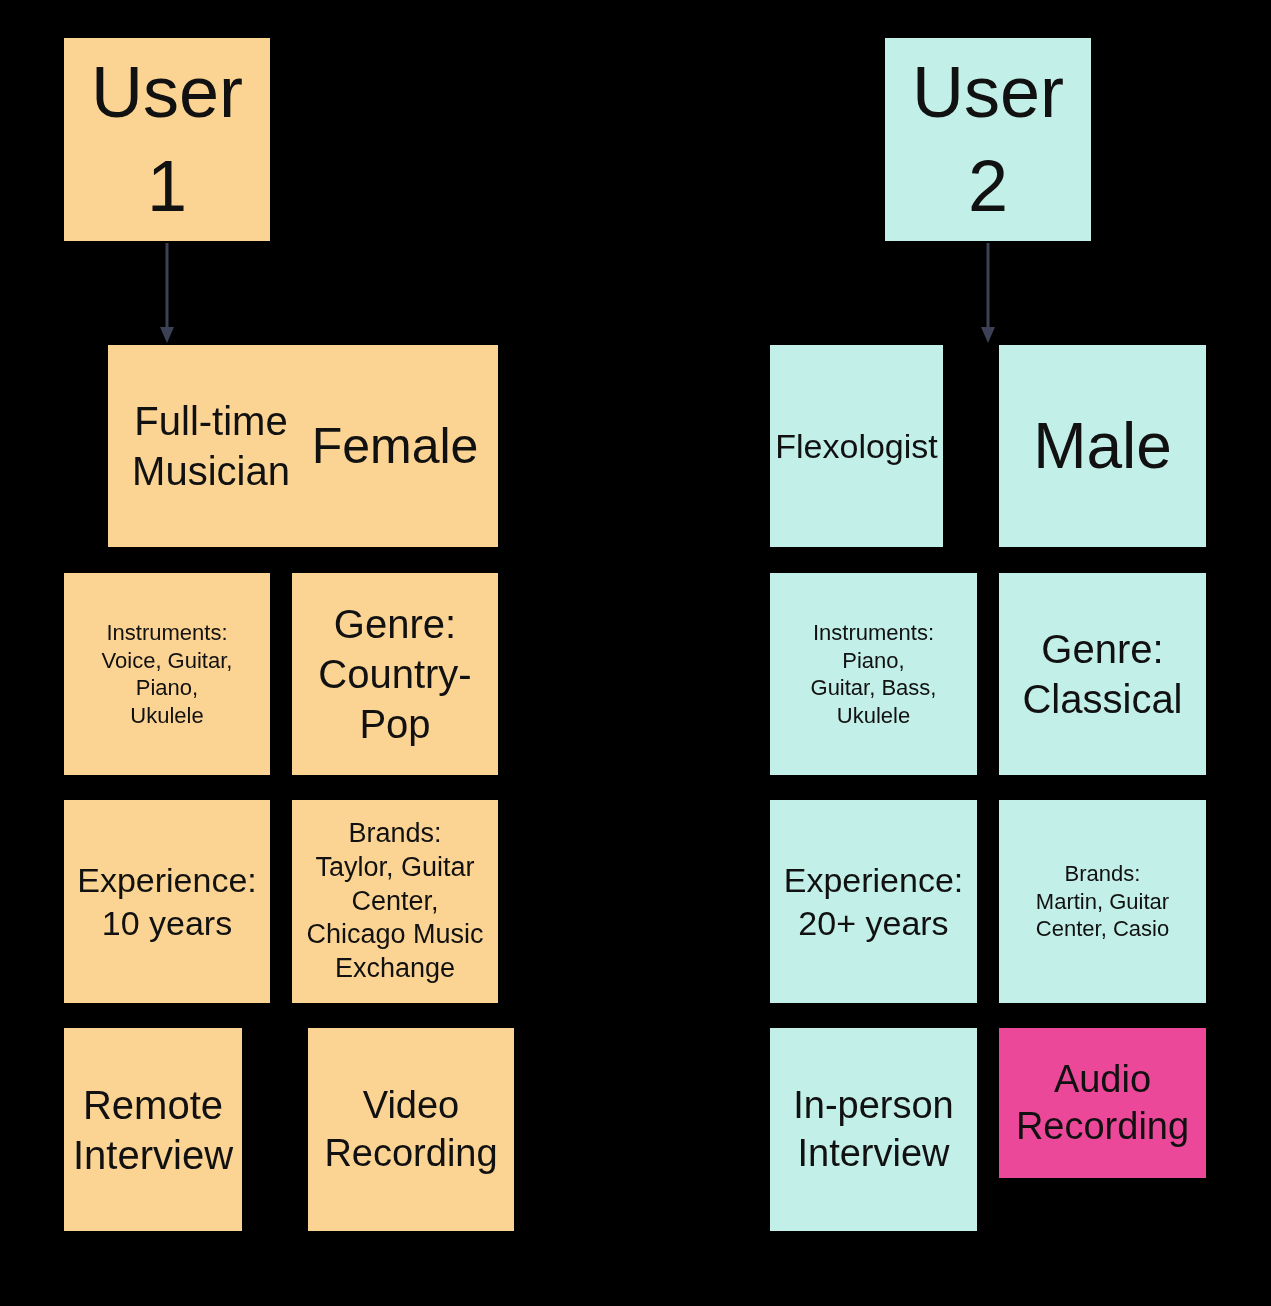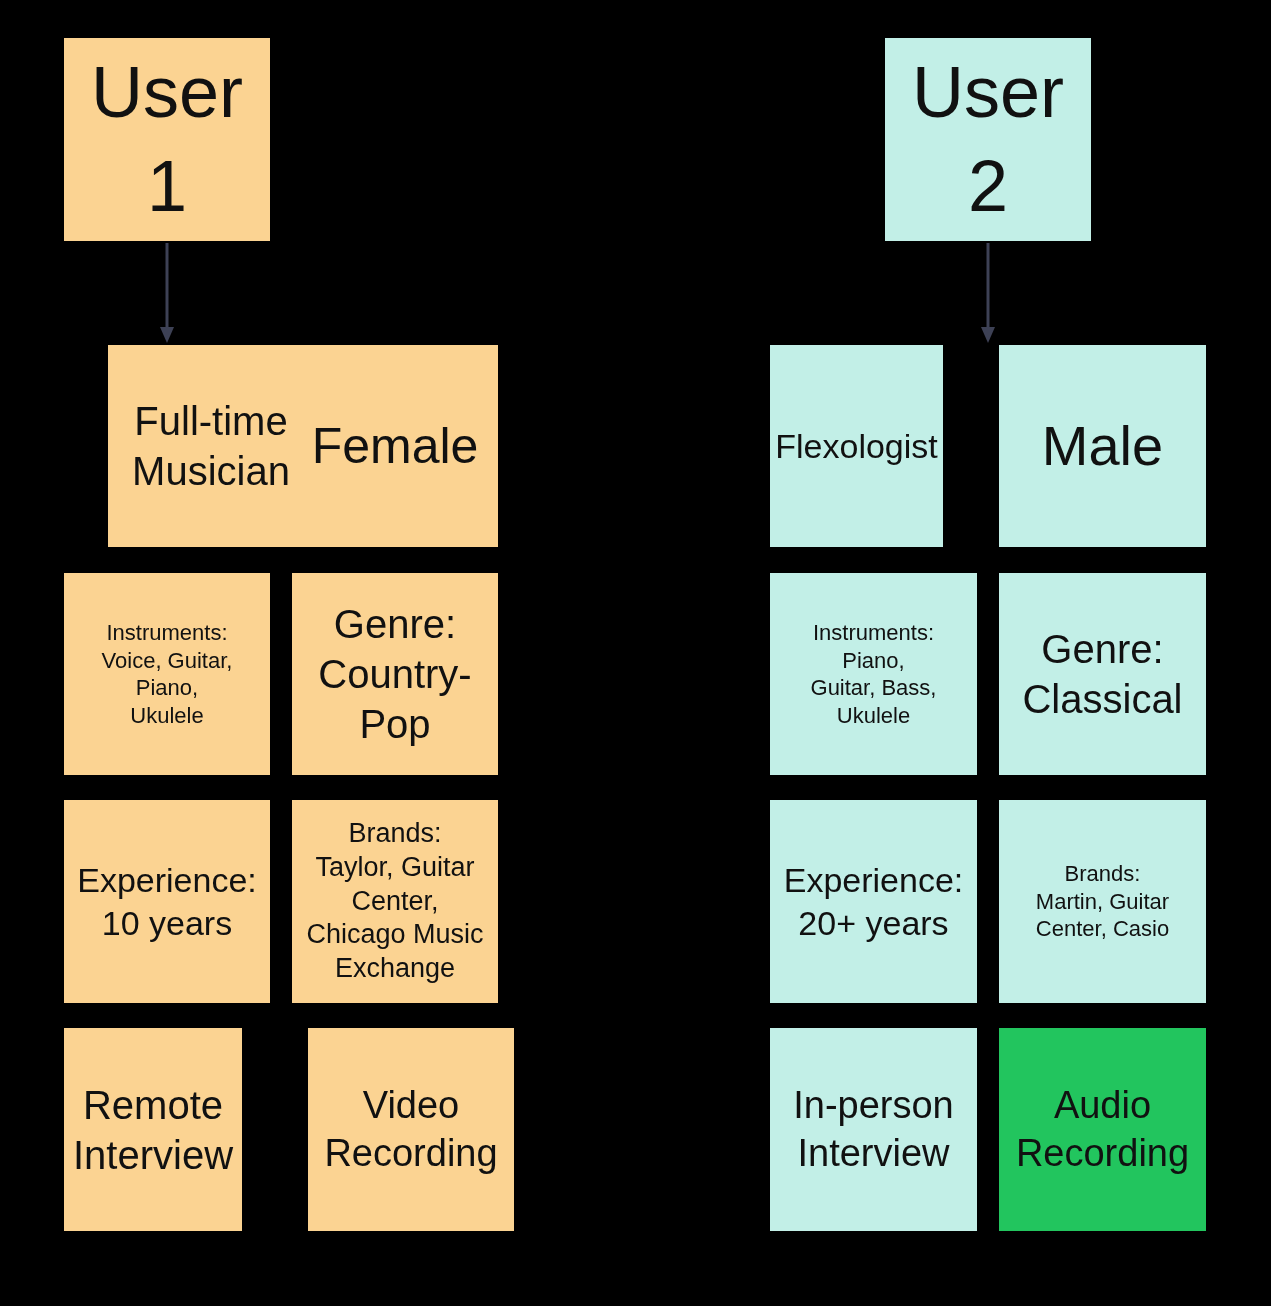--- a/index.html
+++ b/index.html
@@ -25,21 +25,21 @@
     color: #111111;
     box-sizing: border-box;
     padding: 4px;
   }
   .card span {
     white-space: pre-line;
     line-height: 1.25;
     display: block;
   }
   .title span   { font-size: 72px; line-height: 1.3; }
-  .fs76 span    { font-size: 56px; }
+  .fs76 span    { font-size: 64px; }
   .fs54 span    { font-size: 50px; }
   .fs40 span    { font-size: 40px; }
   .fs38 span    { font-size: 38px; }
   .fs34 span    { font-size: 34px; }
   .fs28 span    { font-size: 22px; }
   .fs27 span    { font-size: 27px; }
   .arrow {
     position: absolute;
   }
   .arrow line {
@@ -141,18 +141,18 @@
   <div class="card fs28" style="left: 999px; top: 800px; width: 207px; height: 203px; background-color: rgb(194, 239, 231);">
     <span>Brands:
 Martin, Guitar
 Center, Casio</span>
   </div>
 
   <div class="card fs38" style="left: 770px; top: 1028px; width: 207px; height: 203px; background-color: rgb(194, 239, 231);">
     <span>In-person
 Interview</span>
   </div>
-  <div class="card fs38" style="left: 999px; top: 1028px; width: 207px; height: 203px; background-color: #22c55e;">
+  <div class="card fs38" style="left: 999px; top: 1028px; width: 207px; height: 150px; background-color: #ec4899;">
     <span>Audio
 Recording</span>
   </div>
 
 </div>
 
 </body></html>

